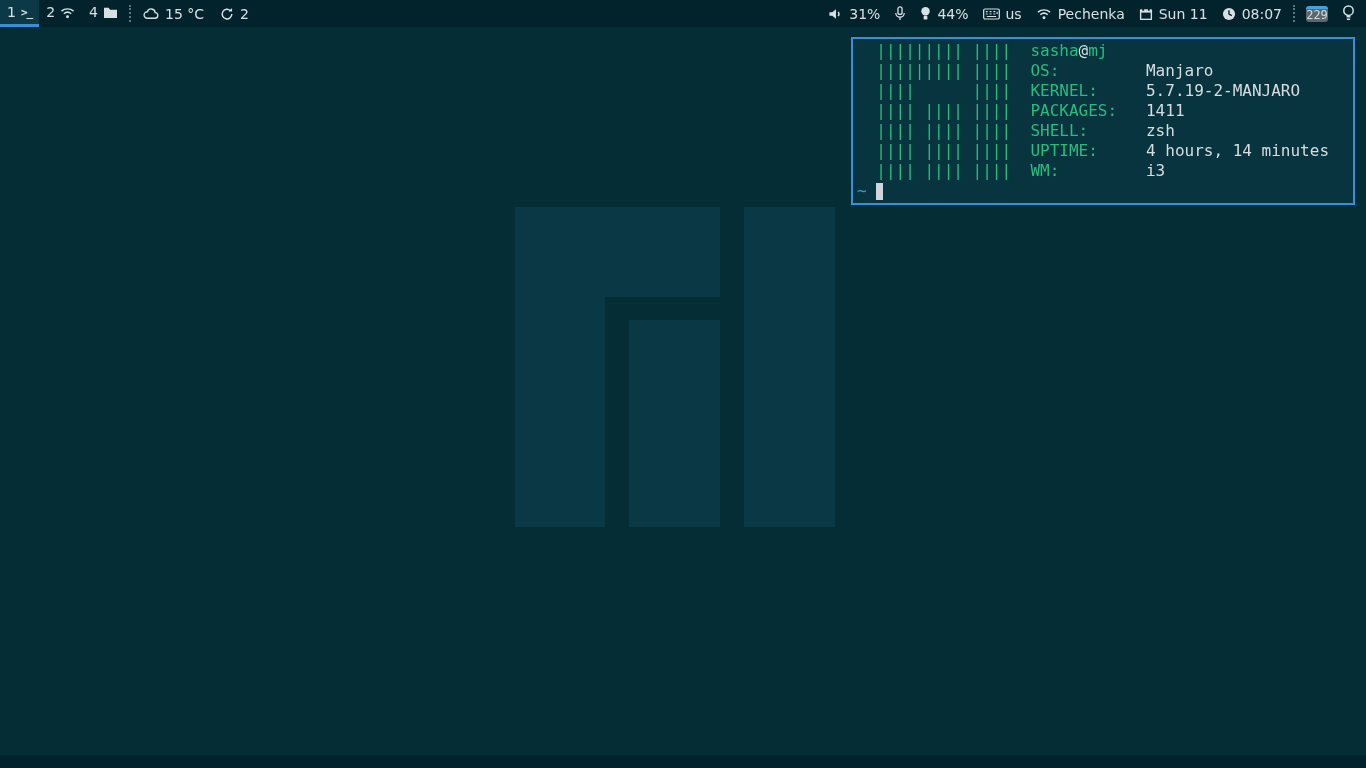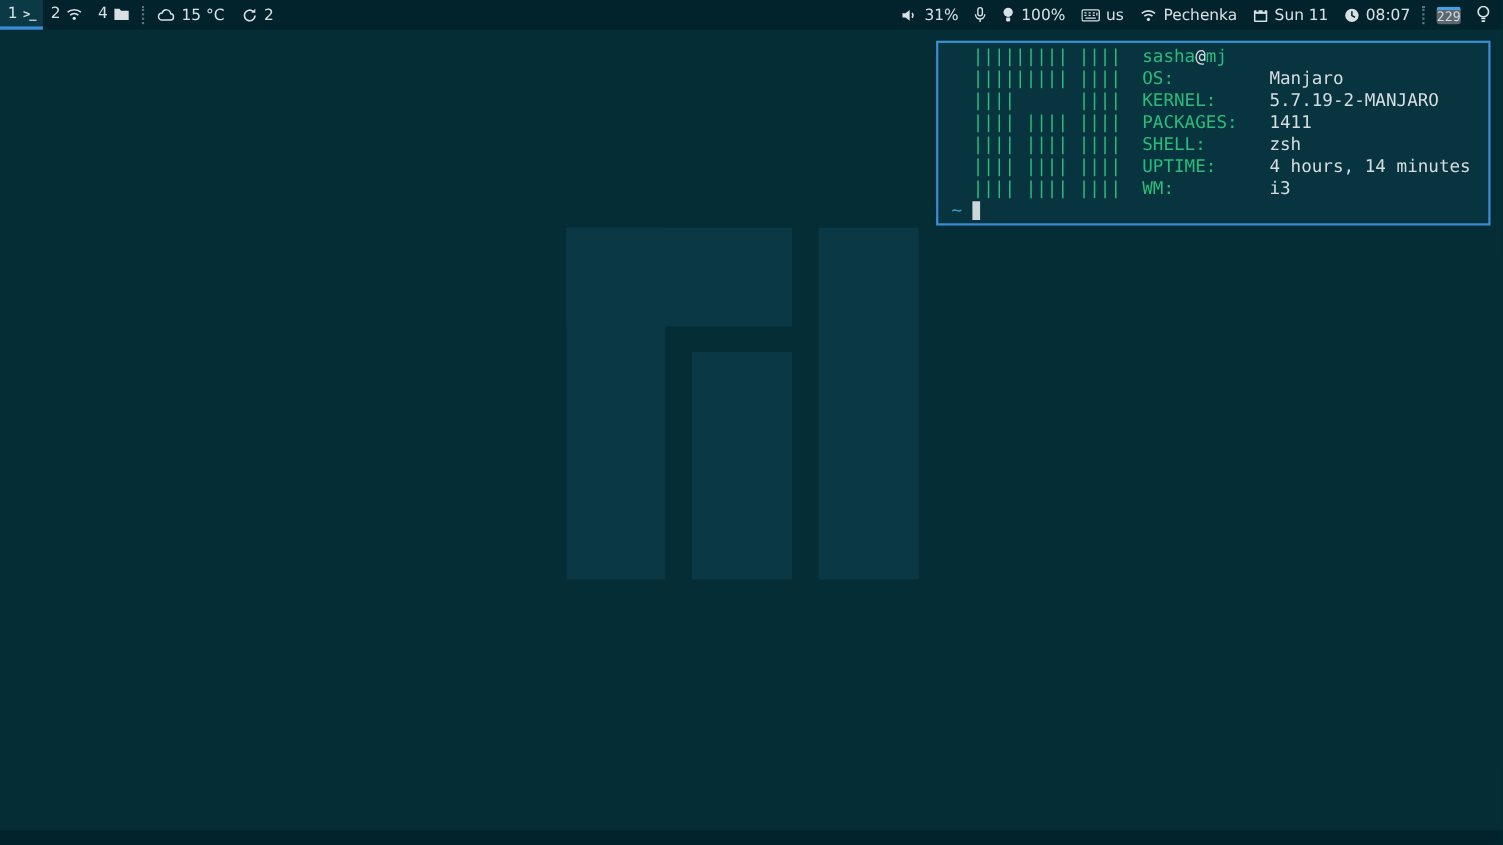--- a/index.html
+++ b/index.html
@@ -49,21 +49,21 @@
   }
 
   
   .term {
     position:absolute; left:851px; top:37px; width:504px; height:168px;
     background:#083440; border:2px solid #3b8ed6;
   }
   .term pre {
     font-family:"DejaVu Sans Mono",monospace;
     font-size:16px; line-height:20px;
-    padding:2px 0 0 12px; color:#d6dde0; white-space:pre;
+    padding:2px 0 0 4px; color:#d6dde0; white-space:pre;
   }
   .term .g { color:#28bd7b; }
   .term .w { color:#d6dde0; }
   .term .p { color:#3f9fc0; }
   .cursor {
     display:inline-block; width:7px; height:17px; background:#ced6d9;
     vertical-align:text-bottom;
   }
 </style>
 </head>
@@ -132,21 +132,21 @@
         </svg>
       </span>
     </div>
     <div class="bar-item">
       <span class="icon">
         <svg width="11" height="15" viewBox="0 0 11 16">
           <circle cx="5.5" cy="5.5" r="4.5" fill="#d9e0e3"></circle>
           <rect x="3.5" y="10.5" width="4" height="4" rx="1" fill="#d9e0e3"></rect>
         </svg>
       </span>
-      <span>100%</span>
+      <span>44%</span>
     </div>
     <div class="bar-item">
       <span class="icon">
         <svg width="17" height="12" viewBox="0 0 18 12">
           <rect x="0.7" y="0.7" width="16.6" height="10.6" rx="1.5" fill="none" stroke="#d9e0e3" stroke-width="1.3"></rect>
           <path d="M3 3.5h2M7 3.5h2M11 3.5h2M3 6h2M7 6h2M11 6h2M15 3.5v2.5M4 8.7h10" stroke="#d9e0e3" stroke-width="1.2"></path>
         </svg>
       </span>
       <span>us</span>
     </div>

